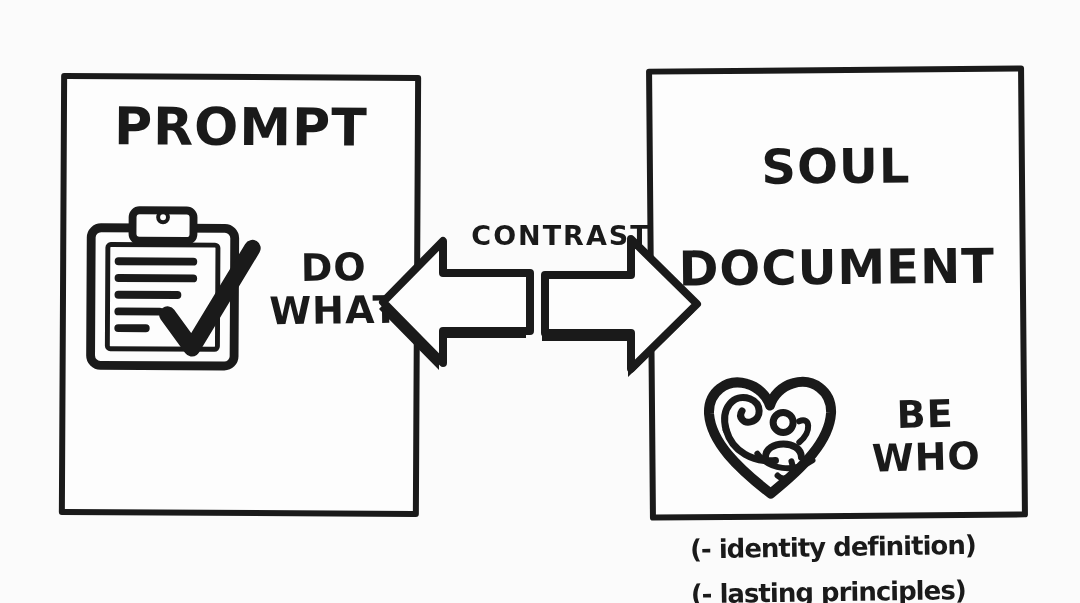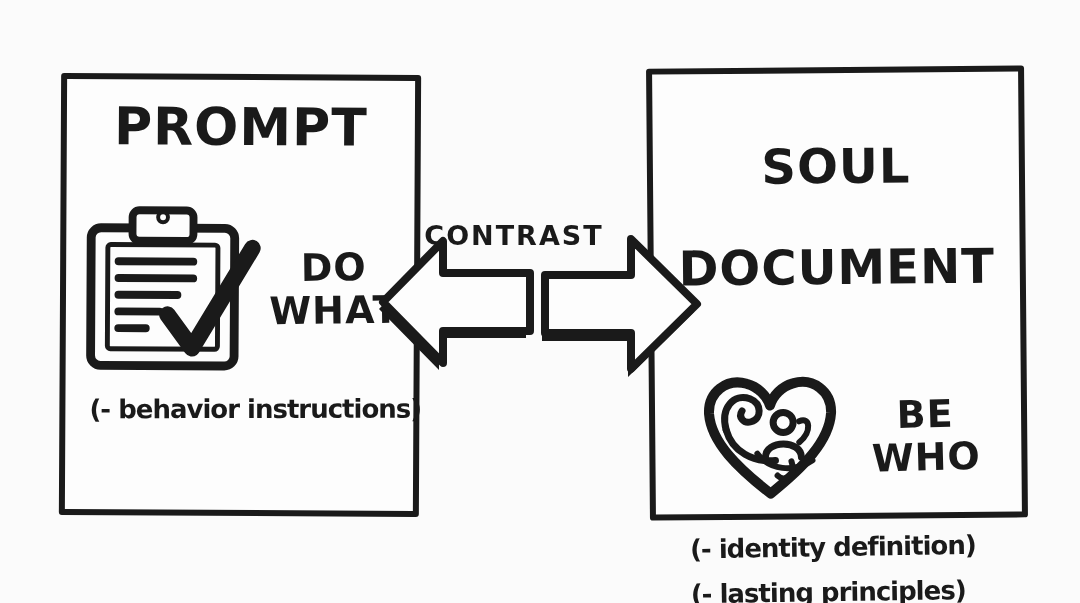--- a/index.html
+++ b/index.html
@@ -32,21 +32,21 @@
     font-weight:700;font-size:38px;line-height:1.12;text-align:center;
     letter-spacing:1px;transform:rotate(-1deg);
   }
   .bullets{
     font-weight:700;font-size:26px;letter-spacing:-1px;line-height:1.72;
     margin-top:10px;padding-left:24px;transform:rotate(-0.4deg);
   }
   .right-box .bullets{padding-left:34px;margin-top:16px;}
   .bullet-line{white-space:nowrap;}
   .contrast-label{
-    position:absolute;left:514px;top:220px;transform:translateX(-50%);
+    position:absolute;left:561px;top:220px;transform:translateX(-50%);
     font-weight:700;font-size:27px;letter-spacing:2px;
   }
   .arrows-svg{position:absolute;left:373px;top:223px;z-index:5;}
   .ink-stroke{stroke:#1a1a1a;fill:#fdfdfd;stroke-linejoin:round;stroke-linecap:round;}
   .ink-line{stroke:#1a1a1a;fill:none;stroke-linejoin:round;stroke-linecap:round;}
   .ink-fill{fill:#1a1a1a;}
 </style>
 </head>
 <body>
 
@@ -66,21 +66,20 @@
         <line class="ink-line" x1="38" y1="130" x2="66" y2="130" stroke-width="8"></line>
         <path class="ink-line" d="M88 116 L113 150 L174 48" stroke-width="17"></path>
       </svg>
     </span>
     <div class="headline">
       <div>DO</div>
       <div>WHAT</div>
     </div>
   </div>
   <div class="bullets">
-    <div class="bullet-line">(- behavior instructions)</div>
   </div>
 </div>
 
 <div class="sketch-box right-box">
   <div class="box-title">
     <div>SOUL</div>
     <div>DOCUMENT</div>
   </div>
   <div class="icon-row">
     <span>

